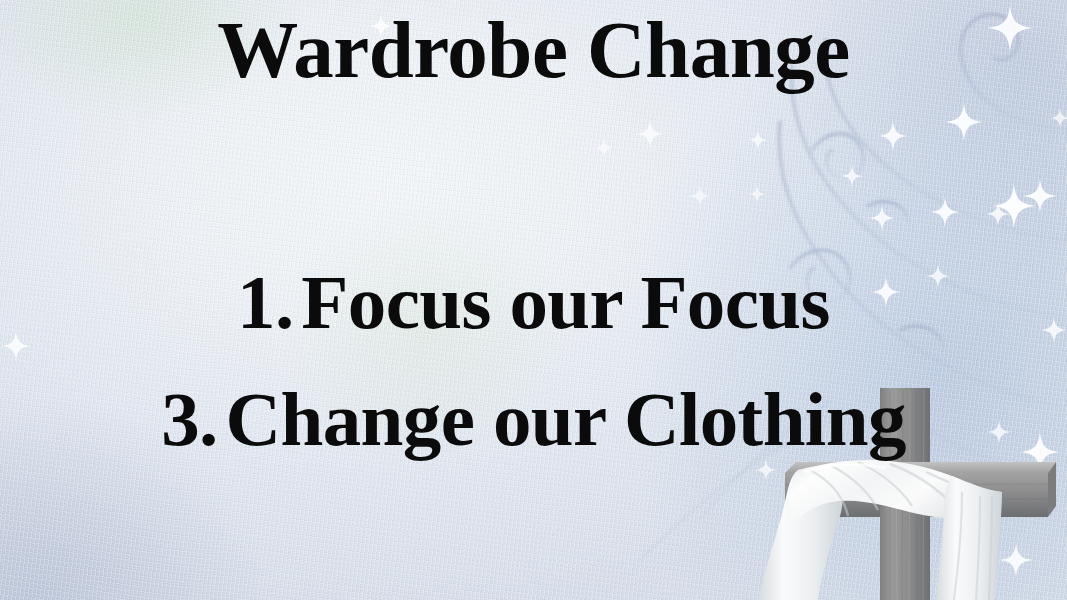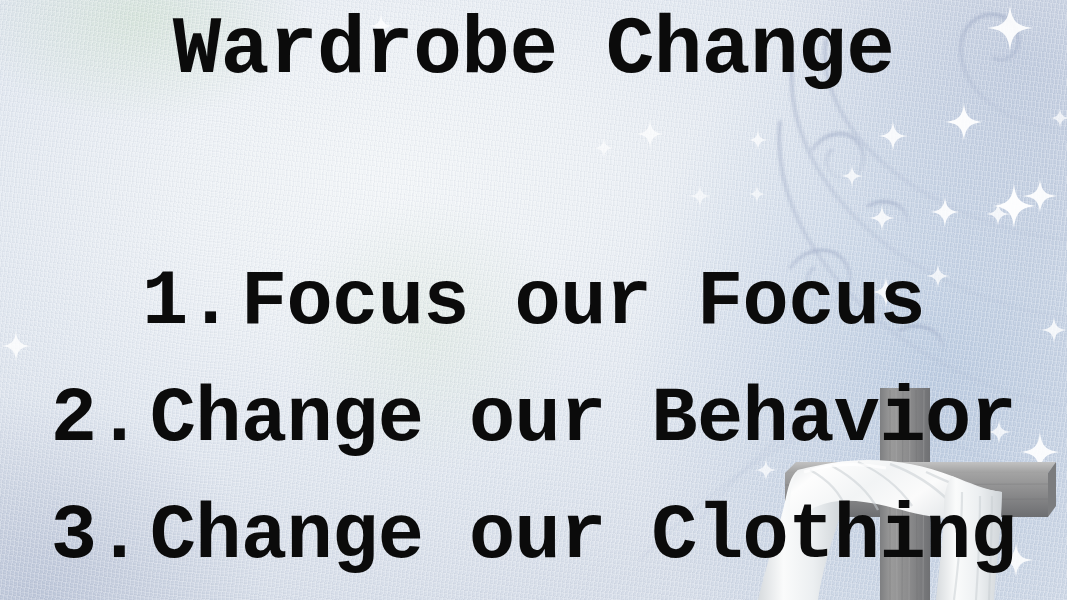--- a/index.html
+++ b/index.html
@@ -6,21 +6,21 @@
   html, body {
     margin: 0;
     padding: 0;
     background: #000;
   }
   #slide {
     position: relative;
     width: 1067px;
     height: 600px;
     overflow: hidden;
-    font-family: Liberation Mono, monospace;
+    font-family: Liberation Serif, serif;
     background: #fca5a5;
   }
 
   
   .bg-layer {
     position: absolute;
     inset: 0;
     pointer-events: none;
   }
 
@@ -373,21 +373,18 @@
 
   <div id="content">
 
     <h1 id="slide-title">Wardrobe Change</h1>
 
     <ul id="point-list">
       <li>
         <span class="pt-num">1.</span><span>Focus our Focus</span>
       </li>
       <li>
-        <span class="pt-num">2.</span><span>Change our Behavior</span>
-      </li>
-      <li>
         <span class="pt-num">3.</span><span>Change our Clothing</span>
       </li>
     </ul>
 
   </div>
 </div>
 
 </body></html>

